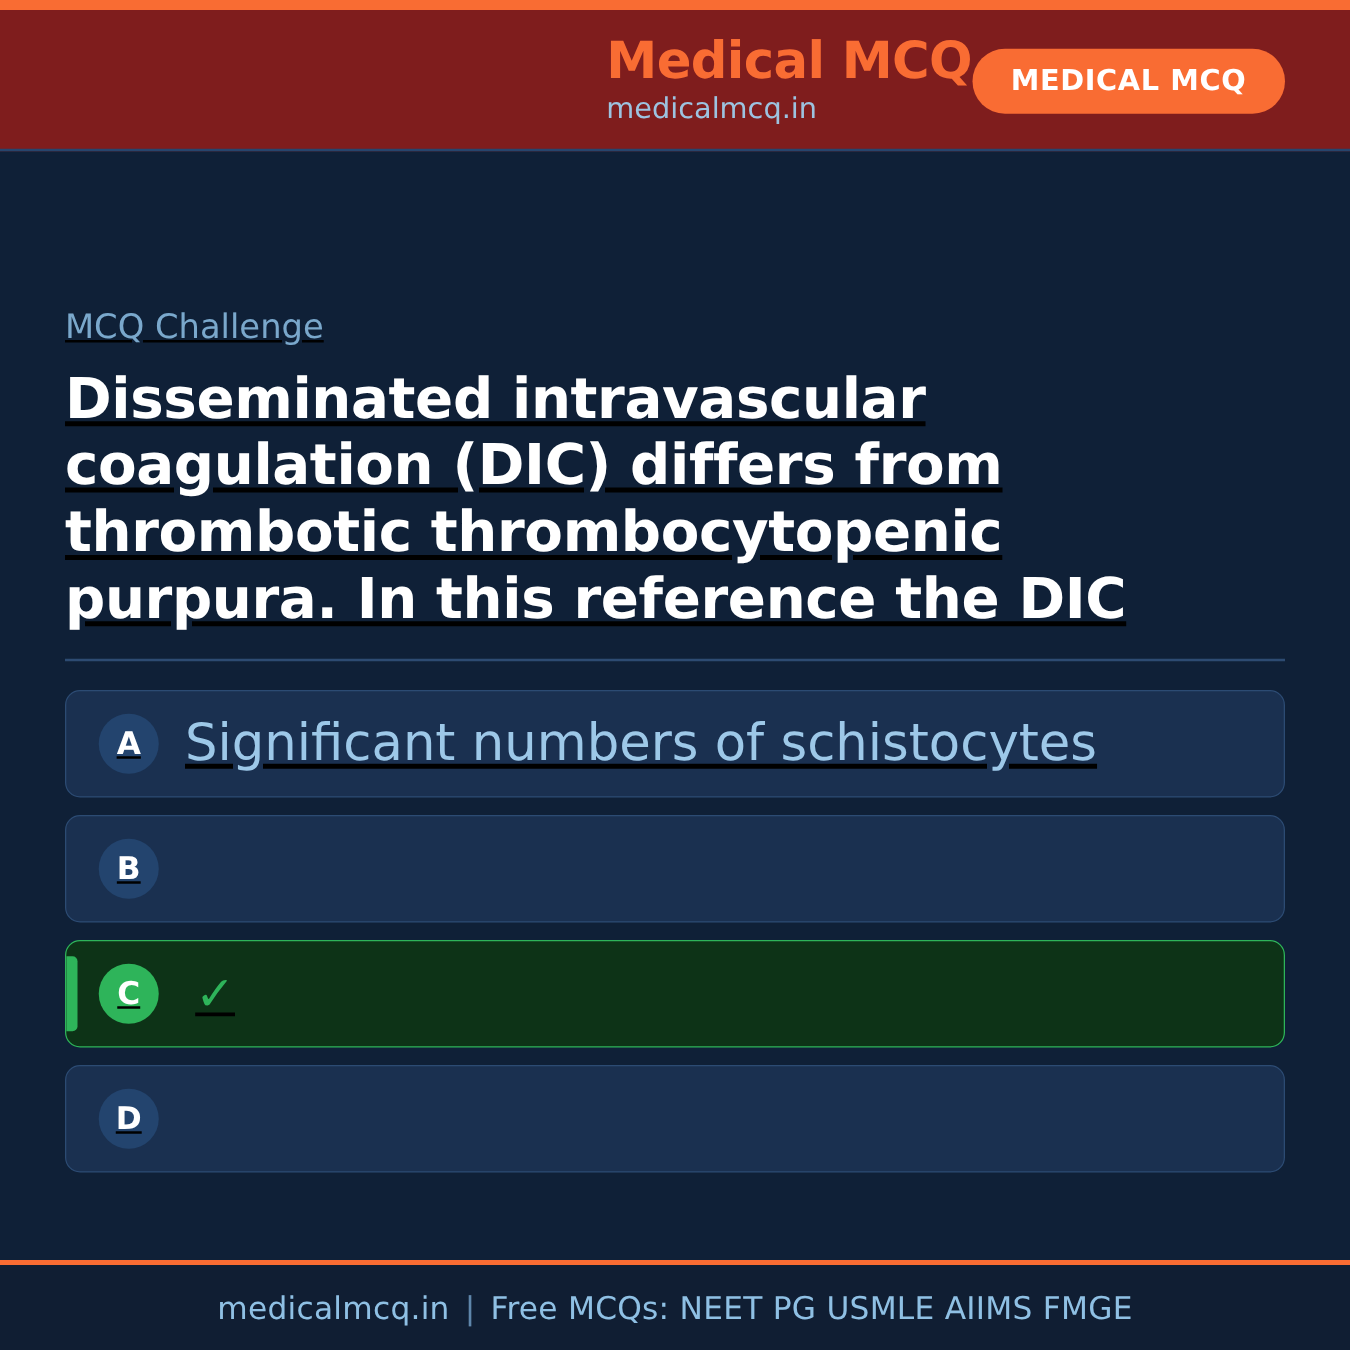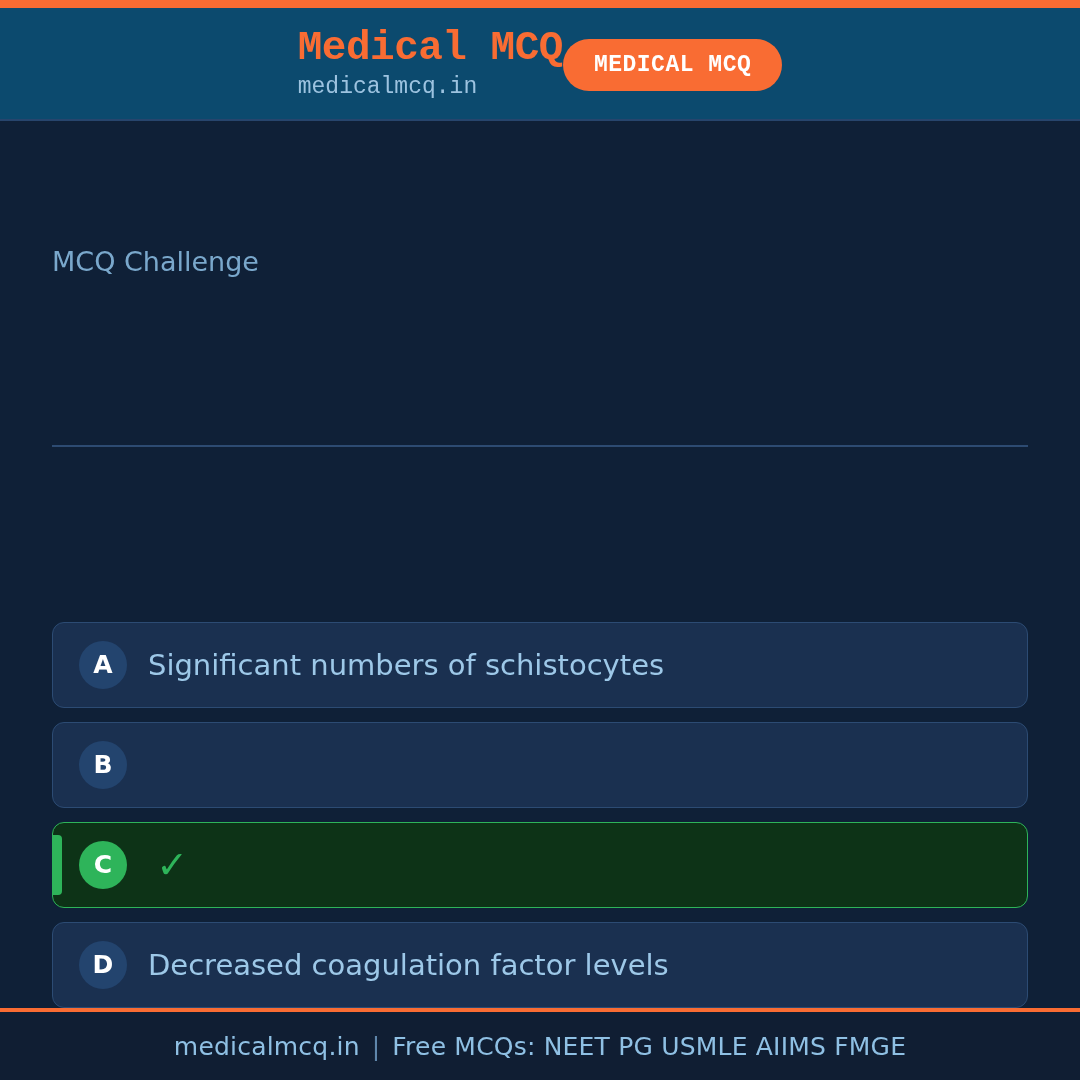--- a/index.html
+++ b/index.html
@@ -10,27 +10,26 @@
     overflow:hidden;
   }
   .page { position:relative; width:1080px; height:1080px; display:flex; flex-direction:column; }
 
   
   .top-accent { height:8px; width:100%; background:#f96c33; flex:0 0 auto; }
 
   
   .header {
     flex:0 0 auto; height:113px;
-    background:#0c4a6e;
+    background:#7f1d1d;
     border-bottom:2px solid #2b4straight;
     border-bottom:2px solid #2b4straight;
-    display:flex; align-items:center; justify-content:center;
+    display:flex; align-items:center; justify-content:flex-end;
     padding:0 52px;
     position:relative;
-    font-family:Liberation Mono, monospace;
   }
   .header:after{
     content:""; position:absolute; left:0; right:0; bottom:0;
     height:2px; background:#27456d;
   }
   .brand { display:flex; flex-direction:column; justify-content:center; }
   .brand-title {
     font-size:41px; font-weight:bold; color:#f96c33;
     letter-spacing:-0.5px; line-height:1.05;
   }
@@ -42,22 +41,23 @@
     font-size:23px; font-weight:bold; letter-spacing:0.5px;
     padding:13px 31px; border-radius:999px;
     white-space:nowrap;
   }
 
   
   .content {
     flex:1 1 auto;
     padding:0 52px;
     display:flex; flex-direction:column;
-    justify-content:space-between;
+    justify-content:flex-start;
     padding-top:125px;
+    text-decoration:underline;
   }
   .kicker {
     font-size:27px; color:#7aa8cc; line-height:1.2; margin-bottom:14px;
   }
   .question {
     font-size:45px; font-weight:bold; color:#ffffff;
     line-height:1.18; letter-spacing:-0.3px;
     margin-bottom:22px;
   }
   .divider { height:2px; background:#2d4b72; margin-bottom:23px; }
@@ -78,21 +78,21 @@
   }
   .option .letter {
     flex:0 0 auto;
     width:48px; height:48px; border-radius:50%;
     background:#23446e; color:#ffffff;
     font-size:25px; font-weight:bold;
     display:flex; align-items:center; justify-content:center;
     margin-right:21px;
   }
   .option .text {
-    font-size:29px; color:#9dc8e8; line-height:1.2;
+    font-size:41px; color:#9dc8e8; line-height:1.2;
     flex:1 1 auto;
   }
   .option .tick { font-size:0; width:40px; flex:0 0 auto; }
 
   
   .option.correct {
     background:#0d3317;
     border:1px solid #2eb45a;
   }
   .option.correct .accent {
@@ -130,20 +130,21 @@
   <div class="header">
     <div class="brand">
       <div class="brand-title">Medical MCQ</div>
       <div class="brand-sub">medicalmcq.in</div>
     </div>
     <div class="badge">MEDICAL MCQ</div>
   </div>
 
   <div class="content">
     <div class="kicker">MCQ Challenge</div>
+    <div class="question">Disseminated intravascular coagulation (DIC) differs from thrombotic thrombocytopenic purpura. In this reference the DIC</div>
     <div class="divider"></div>
 
     <div class="options">
 
       <div class="option">
         <div class="letter">A</div>
         <div class="text">Significant numbers of schistocytes</div>
         <div class="tick"></div>
       </div>
 
@@ -153,21 +154,20 @@
       </div>
 
       <div class="option correct">
         <div class="accent"></div>
         <div class="letter">C</div>
         <div class="tick">✓</div>
       </div>
 
       <div class="option">
         <div class="letter">D</div>
-        <div class="text">Decreased coagulation factor levels</div>
         <div class="tick"></div>
       </div>
 
     </div>
   </div>
 
   <div class="footer">
     <div class="footer-text">
       <span class="footer-site">medicalmcq.in</span><span class="footer-sep">|</span><span>Free MCQs: NEET PG  USMLE  AIIMS  FMGE</span>
     </div>

